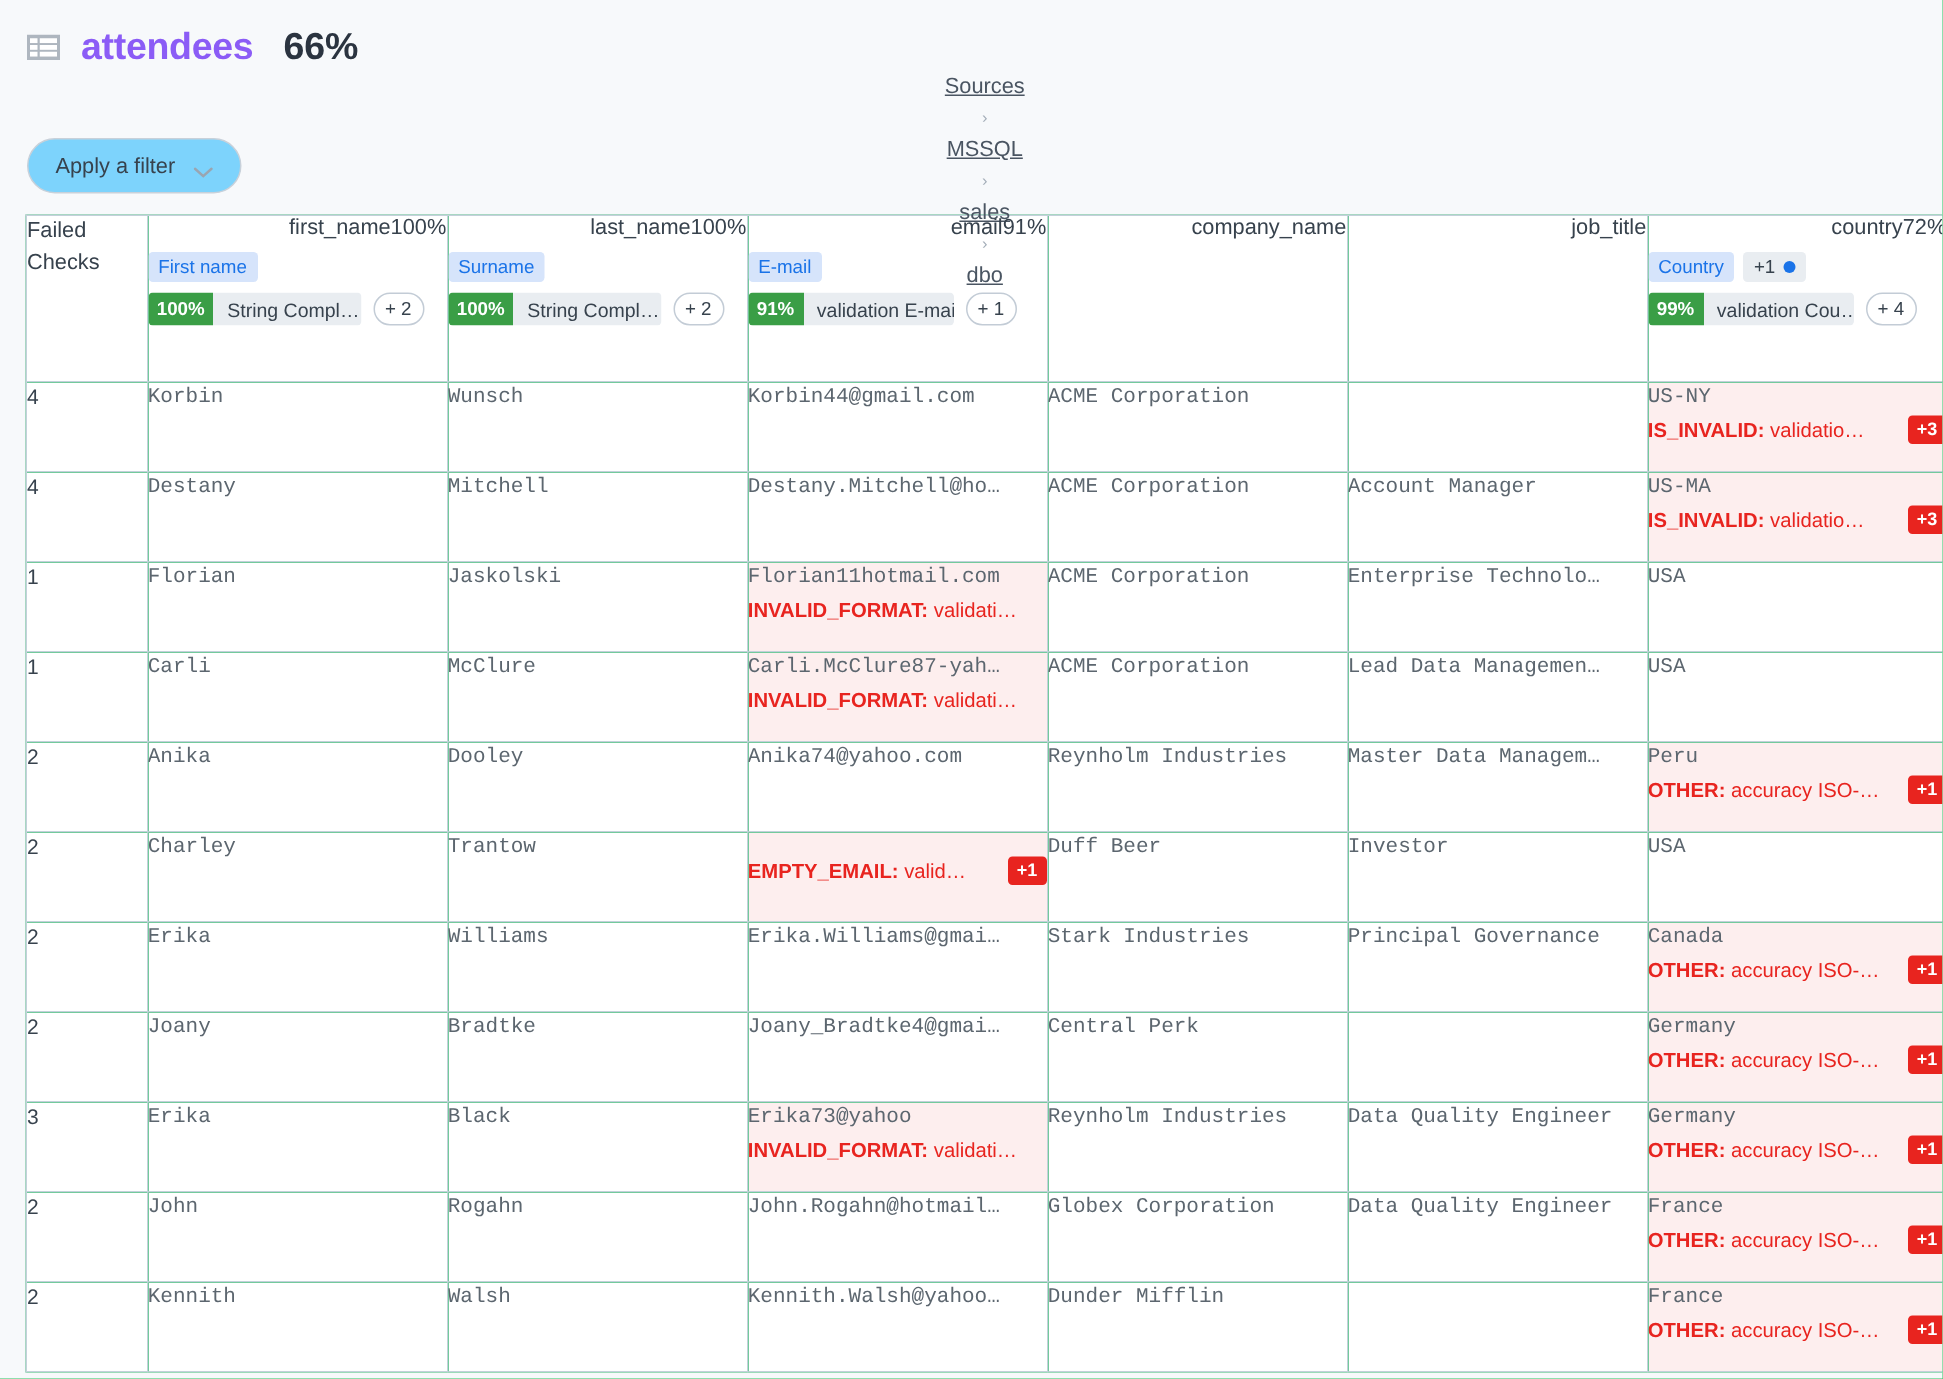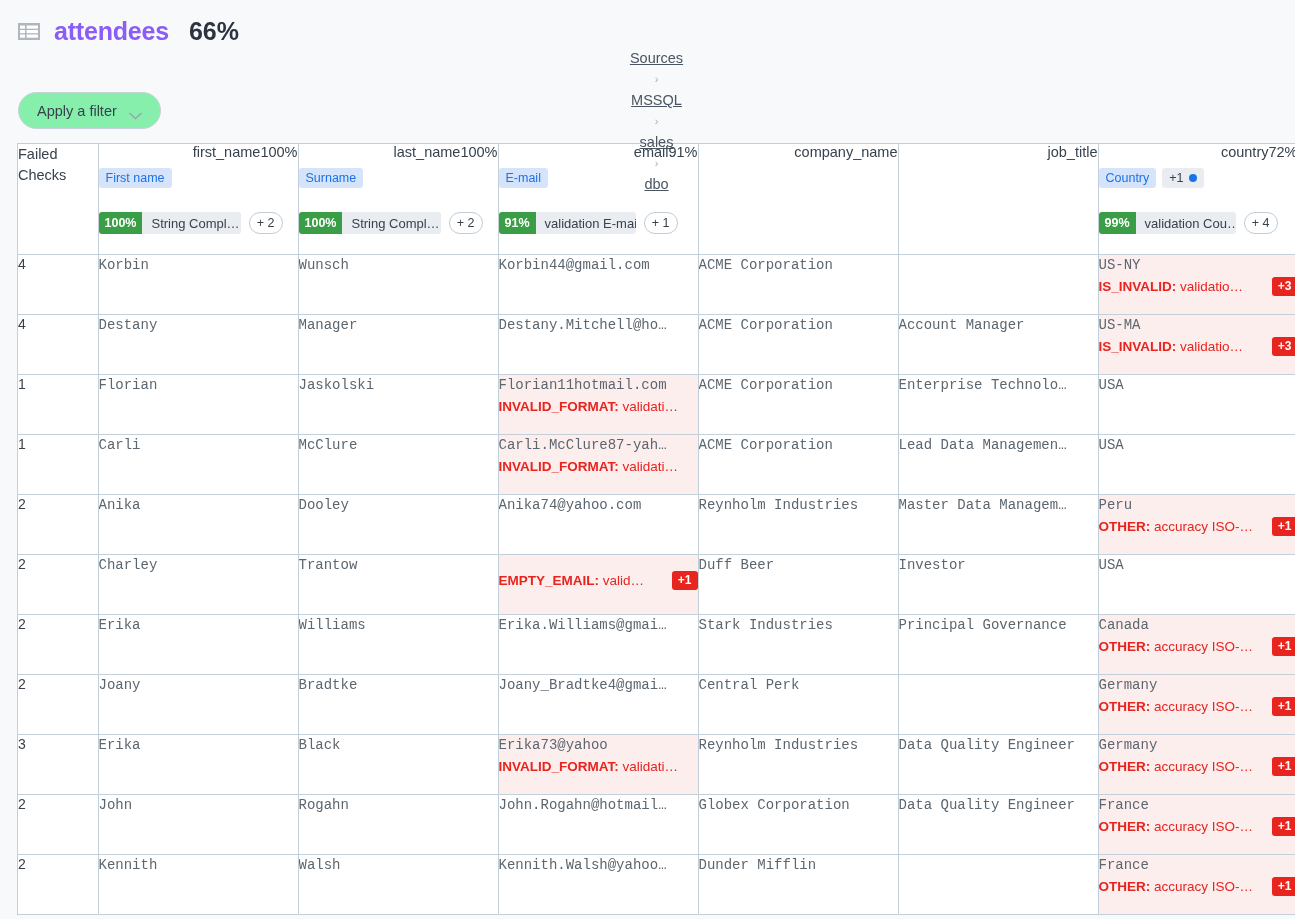--- a/index.html
+++ b/index.html
@@ -67,21 +67,21 @@
   }
 
   
   .filter-row {
     padding: 14px 0 14px 18px;
   }
   .filter-btn {
     display: inline-flex;
     align-items: center;
     gap: 12px;
-    background: #86efac;
+    background: #7dd3fc;
     border: 1px solid #c8d1da;
     border-radius: 22px;
     height: 37px;
     padding: 0 18px;
     font-size: 14.5px;
     color: #37424d;
     cursor: pointer;
     font-family: "Liberation Sans", sans-serif;
   }
   .chev {
@@ -141,21 +141,21 @@
     color: #37424d;
   }
   .hdr-pct {
     font-size: 14.5px;
     color: #37424d;
   }
   .hdr-tagrow {
     display: flex;
     align-items: center;
     gap: 6px;
-    margin-bottom: 24px;
+    margin-bottom: 7px;
     height: 20px;
   }
   .tag-blue {
     background: #d6e4fb;
     color: #1a73e8;
     font-size: 12.5px;
     border-radius: 3px;
     padding: 2px 7px;
     line-height: 16px;
     white-space: nowrap;
@@ -463,21 +463,21 @@
           </td>
         </tr>
         <tr>
           <td>
             <div class="cell-failed">4</div>
           </td>
           <td>
             <span class="cell-val">Destany</span>
           </td>
           <td>
-            <span class="cell-val">Manager</span>
+            <span class="cell-val">Mitchell</span>
           </td>
           <td>
             <span class="cell-val">Destany.Mitchell@ho…</span>
           </td>
           <td>
             <span class="cell-val">ACME Corporation</span>
           </td>
           <td>
             <span class="cell-val">Account Manager</span>
           </td>

